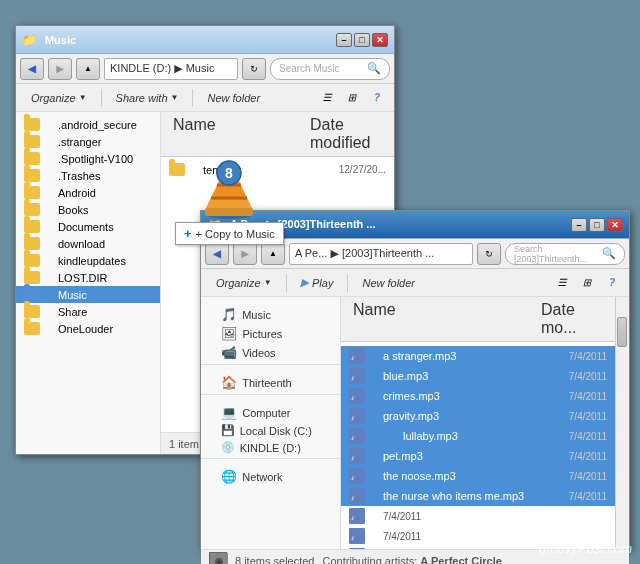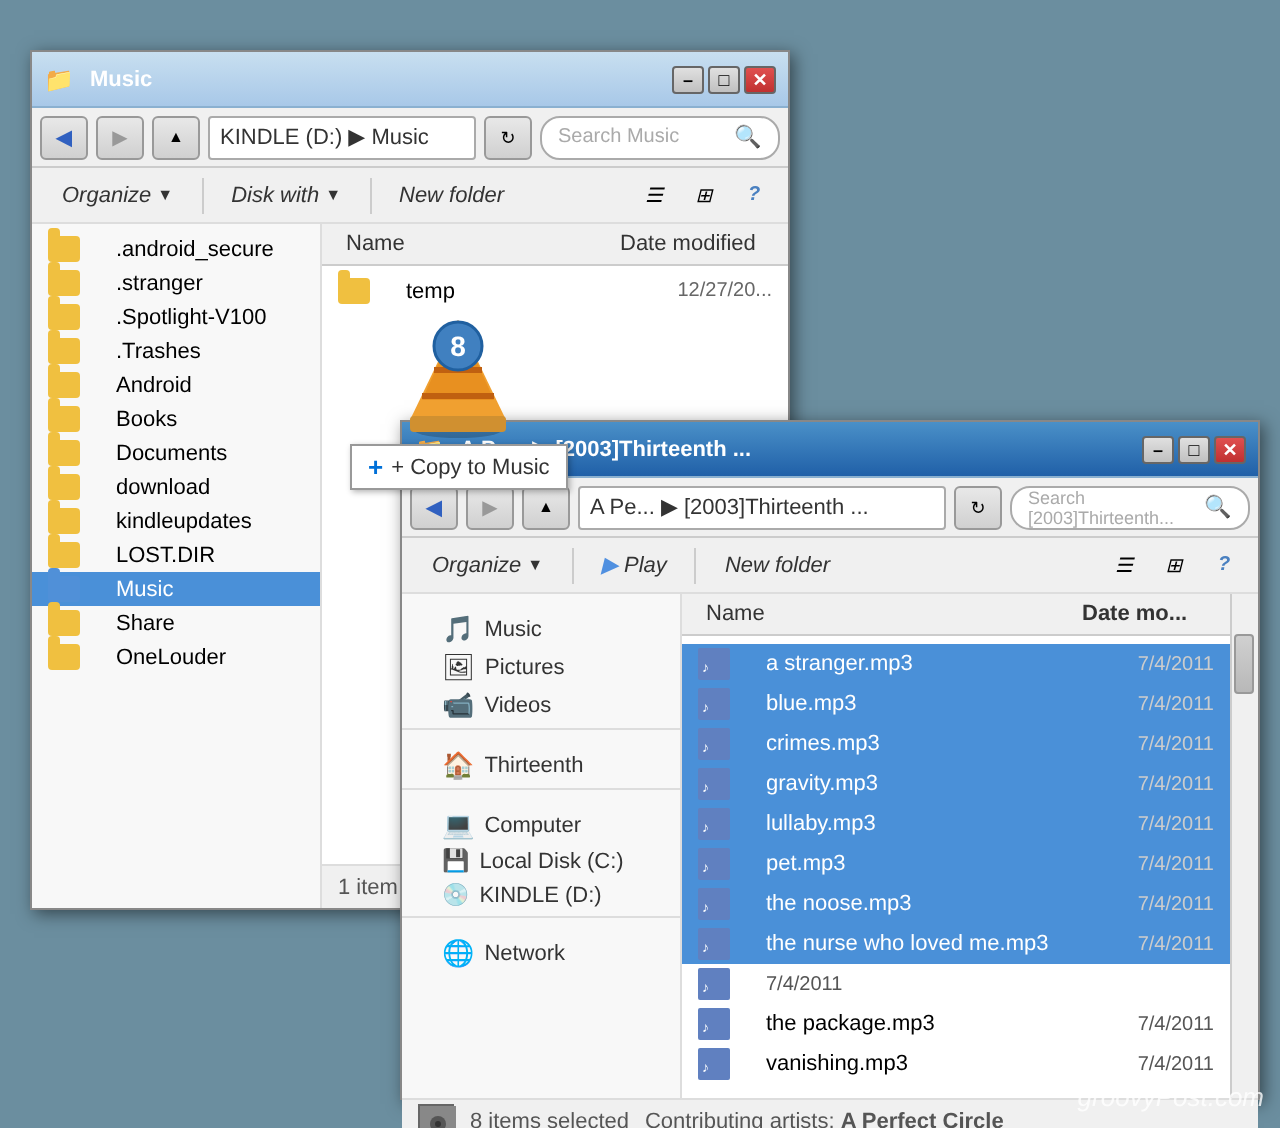--- a/index.html
+++ b/index.html
@@ -225,21 +225,21 @@
     }
 
     .file-list-header {
       display: flex;
       background: #f0f0f0;
       border-bottom: 1px solid #ccc;
       padding: 2px 8px;
     }
 
     .col-header {
-      font-size: 11px;
+      font-size: 16px;
       color: #333;
       padding: 2px 4px;
       cursor: pointer;
     }
 
     .col-name { flex: 1; }
     .col-date { width: 80px; }
 
     .file-list {
       flex: 1;
@@ -389,21 +389,21 @@
     </div>
   </div>
 
   <div class="toolbar">
     <div class="toolbar-btn">
       <span>Organize</span>
       <span class="chevron-down">▼</span>
     </div>
     <div class="toolbar-sep"></div>
     <div class="toolbar-btn">
-      <span>Disk with</span>
+      <span>Share with</span>
       <span class="chevron-down">▼</span>
     </div>
     <div class="toolbar-sep"></div>
     <div class="toolbar-btn">
       <span>New folder</span>
     </div>
     <div class="toolbar-right">
       <div class="view-btn">☰</div>
       <div class="view-btn">⊞</div>
       <div class="view-btn" style="color:#4a80c0;font-weight:bold;">?</div>
@@ -598,21 +598,21 @@
         <div class="sidebar-item">
           <span style="font-size:13px;">🌐</span>
           <span>Network</span>
         </div>
       </div>
     </div>
 
     <div class="main-content">
       <div class="file-list-header">
         <span class="col-header col-name">Name</span>
-        <span class="col-header" style="width:70px;font-weight:bold;">Date mo...</span>
+        <span class="col-header" style="width:70px;">Date mo...</span>
       </div>
       <div class="file-list">
 
         <div class="file-item selected">
           <svg class="mp3-icon" viewBox="0 0 16 16">
               <rect width="16" height="16" rx="1" fill="#6080c0"></rect>
               <text x="2" y="12" font-size="7" fill="#fff">♪</text>
             </svg>
           <span style="flex:1;">a stranger.mp3</span>
           <span style="color:#ccc;font-size:10px;">7/4/2011</span>
@@ -639,21 +639,21 @@
               <text x="2" y="12" font-size="7" fill="#fff">♪</text>
             </svg>
           <span style="flex:1;">gravity.mp3</span>
           <span style="color:#ccc;font-size:10px;">7/4/2011</span>
         </div>
         <div class="file-item selected">
           <svg class="mp3-icon" viewBox="0 0 16 16">
               <rect width="16" height="16" rx="1" fill="#6080c0"></rect>
               <text x="2" y="12" font-size="7" fill="#fff">♪</text>
             </svg>
-          <span style="flex:1;">lullaby.mp3</span>
+          <span style="flex:1;margin-left:20px;">lullaby.mp3</span>
           <span style="color:#ccc;font-size:10px;">7/4/2011</span>
         </div>
         <div class="file-item selected">
           <svg class="mp3-icon" viewBox="0 0 16 16">
               <rect width="16" height="16" rx="1" fill="#6080c0"></rect>
               <text x="2" y="12" font-size="7" fill="#fff">♪</text>
             </svg>
           <span style="flex:1;">pet.mp3</span>
           <span style="color:#ccc;font-size:10px;">7/4/2011</span>
         </div>
@@ -663,36 +663,35 @@
               <text x="2" y="12" font-size="7" fill="#fff">♪</text>
             </svg>
           <span style="flex:1;">the noose.mp3</span>
           <span style="color:#ccc;font-size:10px;">7/4/2011</span>
         </div>
         <div class="file-item selected">
           <svg class="mp3-icon" viewBox="0 0 16 16">
               <rect width="16" height="16" rx="1" fill="#6080c0"></rect>
               <text x="2" y="12" font-size="7" fill="#fff">♪</text>
             </svg>
-          <span style="flex:1;">the nurse who loved me.mp3</span>
+          <span style="flex:1;">the nurse who items me.mp3</span>
           <span style="color:#ccc;font-size:10px;">7/4/2011</span>
         </div>
         <div class="file-item">
           <svg class="mp3-icon" viewBox="0 0 16 16">
               <rect width="16" height="16" rx="1" fill="#6080c0"></rect>
               <text x="2" y="12" font-size="7" fill="#fff">♪</text>
             </svg>
           <span style="color:#555;font-size:10px;">7/4/2011</span>
         </div>
         <div class="file-item">
           <svg class="mp3-icon" viewBox="0 0 16 16">
               <rect width="16" height="16" rx="1" fill="#6080c0"></rect>
               <text x="2" y="12" font-size="7" fill="#fff">♪</text>
             </svg>
-          <span style="flex:1;">the package.mp3</span>
           <span style="color:#555;font-size:10px;">7/4/2011</span>
         </div>
         <div class="file-item">
           <svg class="mp3-icon" viewBox="0 0 16 16">
               <rect width="16" height="16" rx="1" fill="#6080c0"></rect>
               <text x="2" y="12" font-size="7" fill="#fff">♪</text>
             </svg>
           <span style="flex:1;">vanishing.mp3</span>
           <span style="color:#555;font-size:10px;">7/4/2011</span>
         </div>

